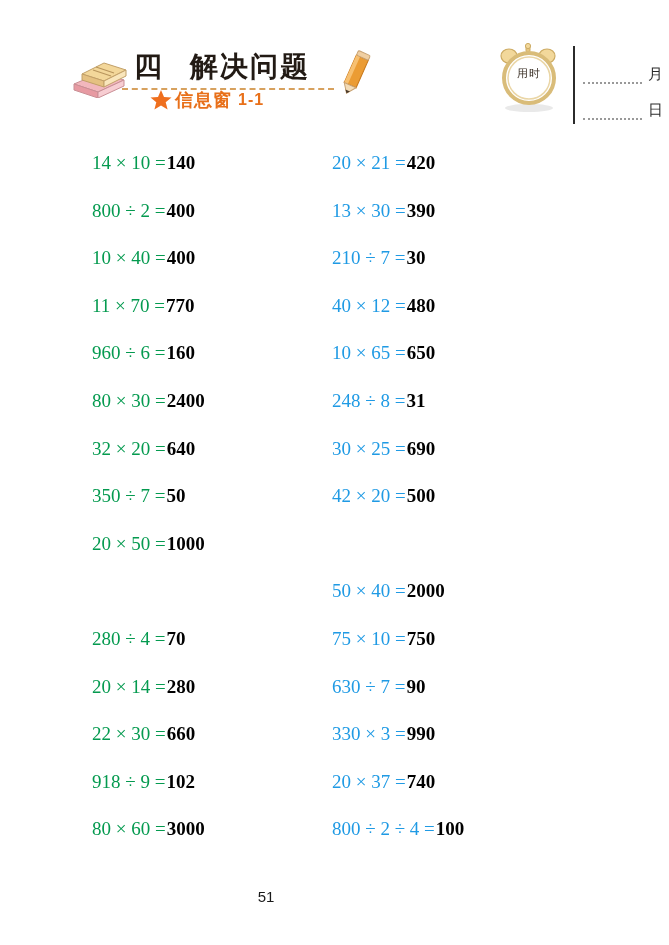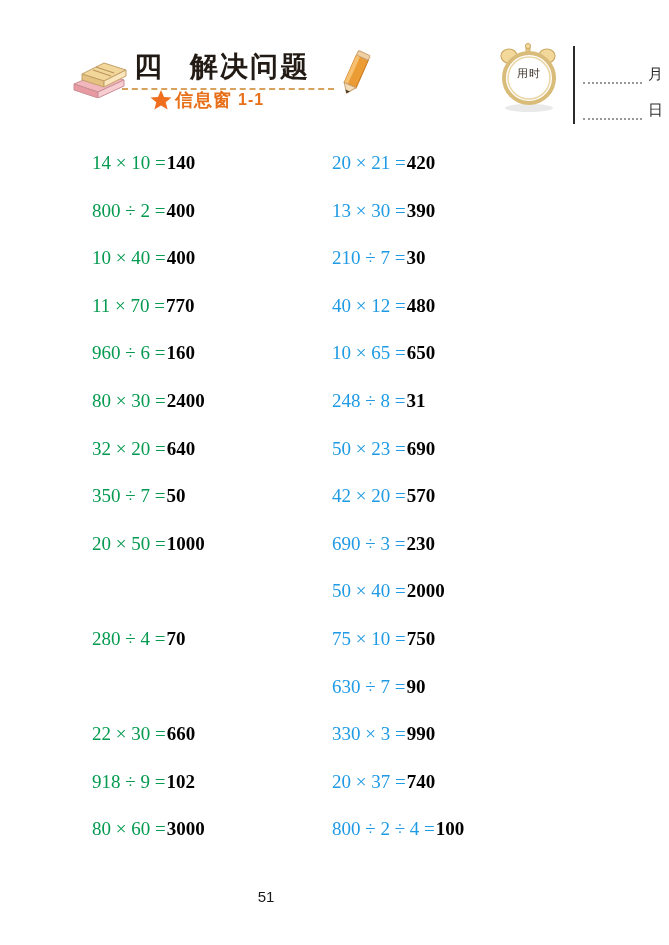--- a/index.html
+++ b/index.html
@@ -290,38 +290,38 @@
     <div class="prow">
       <div class="cell left"><span class="expr-green">960 ÷ 6 =</span><span class="ans">160</span></div>
       <div class="cell right"><span class="expr-blue">10 × 65 =</span><span class="ans">650</span></div>
     </div>
     <div class="prow">
       <div class="cell left"><span class="expr-green">80 × 30 =</span><span class="ans">2400</span></div>
       <div class="cell right"><span class="expr-blue">248 ÷ 8 =</span><span class="ans">31</span></div>
     </div>
     <div class="prow">
       <div class="cell left"><span class="expr-green">32 × 20 =</span><span class="ans">640</span></div>
-      <div class="cell right"><span class="expr-blue">50 × 23 =</span><span class="ans">690</span></div>
+      <div class="cell right"><span class="expr-blue">30 × 25 =</span><span class="ans">690</span></div>
     </div>
     <div class="prow">
       <div class="cell left"><span class="expr-green">350 ÷ 7 =</span><span class="ans">50</span></div>
-      <div class="cell right"><span class="expr-blue">42 × 20 =</span><span class="ans">570</span></div>
+      <div class="cell right"><span class="expr-blue">42 × 20 =</span><span class="ans">500</span></div>
     </div>
     <div class="prow">
       <div class="cell left"><span class="expr-green">20 × 50 =</span><span class="ans">1000</span></div>
-      <div class="cell right"><span class="expr-blue">690 ÷ 3 =</span><span class="ans">230</span></div>
     </div>
     <div class="prow">
       <div class="cell right"><span class="expr-blue">50 × 40 =</span><span class="ans">2000</span></div>
     </div>
     <div class="prow">
       <div class="cell left"><span class="expr-green">280 ÷ 4 =</span><span class="ans">70</span></div>
       <div class="cell right"><span class="expr-blue">75 × 10 =</span><span class="ans">750</span></div>
     </div>
     <div class="prow">
+      <div class="cell left"><span class="expr-green">20 × 14 =</span><span class="ans">280</span></div>
       <div class="cell right"><span class="expr-blue">630 ÷ 7 =</span><span class="ans">90</span></div>
     </div>
     <div class="prow">
       <div class="cell left"><span class="expr-green">22 × 30 =</span><span class="ans">660</span></div>
       <div class="cell right"><span class="expr-blue">330 × 3 =</span><span class="ans">990</span></div>
     </div>
     <div class="prow">
       <div class="cell left"><span class="expr-green">918 ÷ 9 =</span><span class="ans">102</span></div>
       <div class="cell right"><span class="expr-blue">20 × 37 =</span><span class="ans">740</span></div>
     </div>

